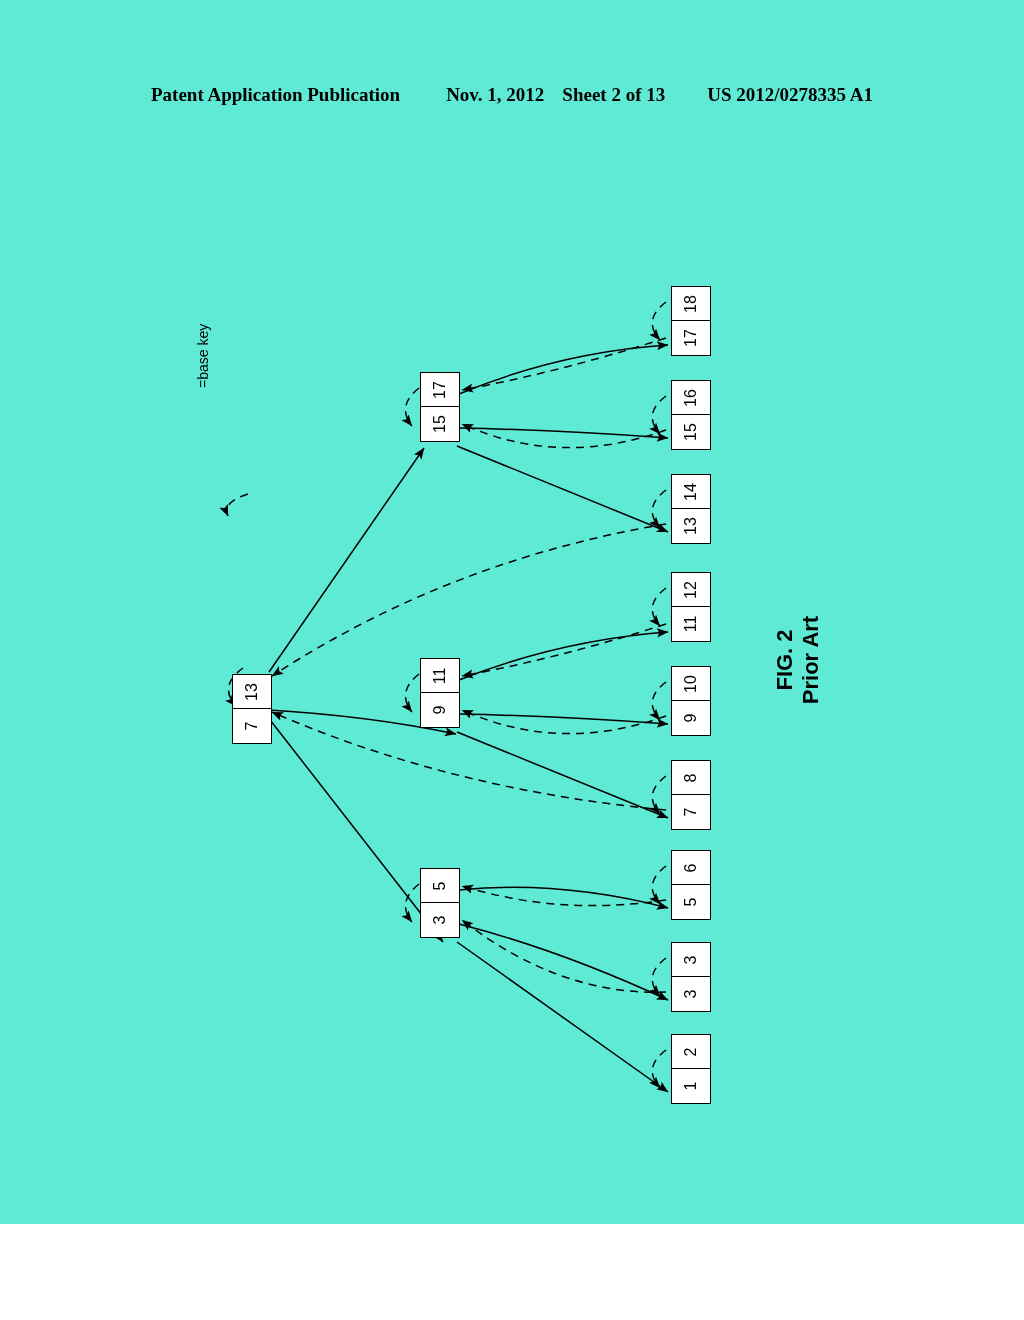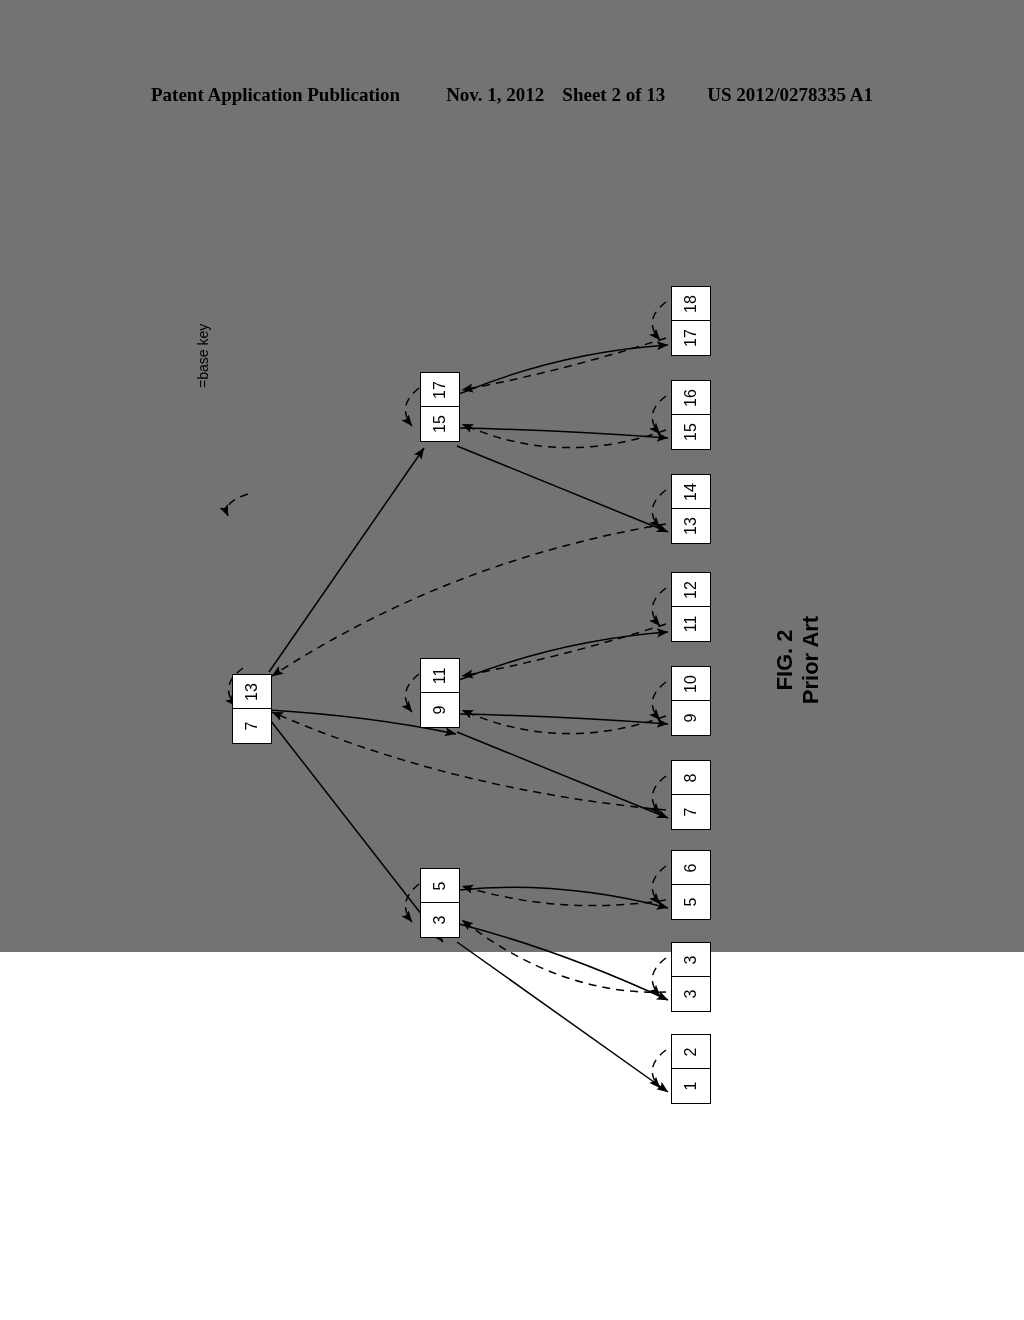--- a/index.html
+++ b/index.html
@@ -11,22 +11,22 @@
     width: 1024px;
     height: 1320px;
     position: relative;
     font-family: "Liberation Serif", serif;
     overflow: hidden;
   }
   #page {
     position: absolute;
     left: 0; top: 0;
     width: 1024px;
-    height: 952px;
-    background: #737373;
+    height: 1224px;
+    background: #5eead4;
   }
 
   
   .header {
     position: absolute;
     left: 0; top: 84px;
     width: 1024px;
     text-align: center;
     font-family: "Liberation Serif", serif;
     font-weight: bold;

